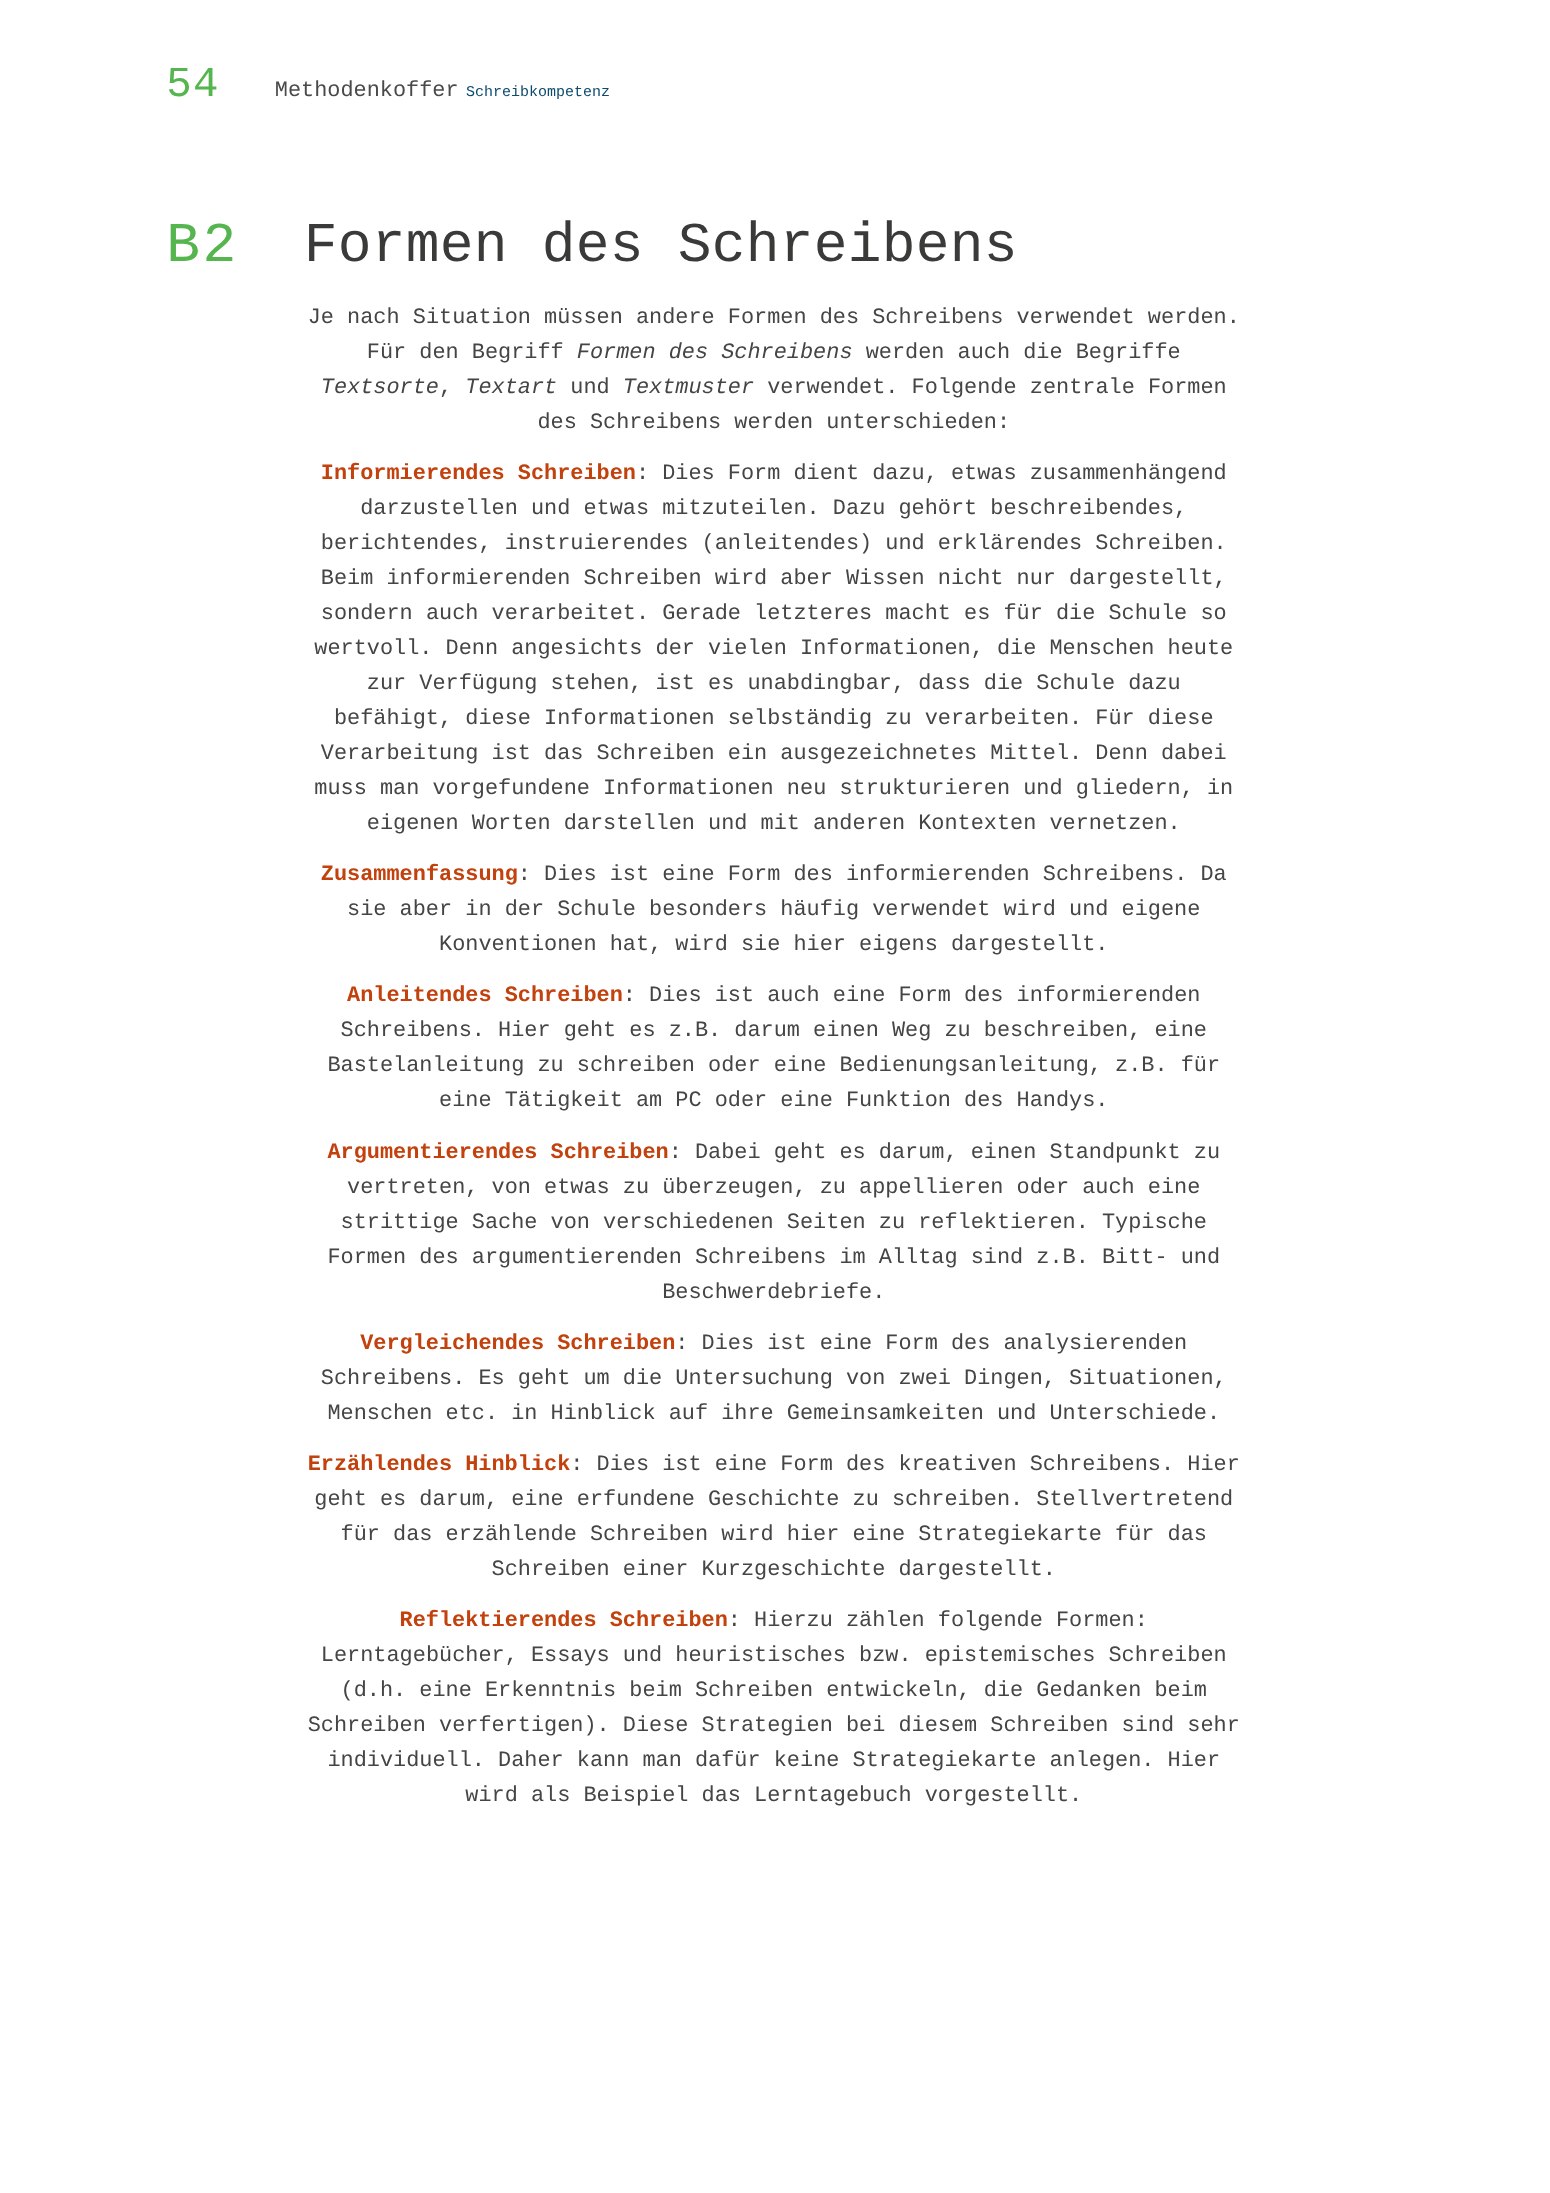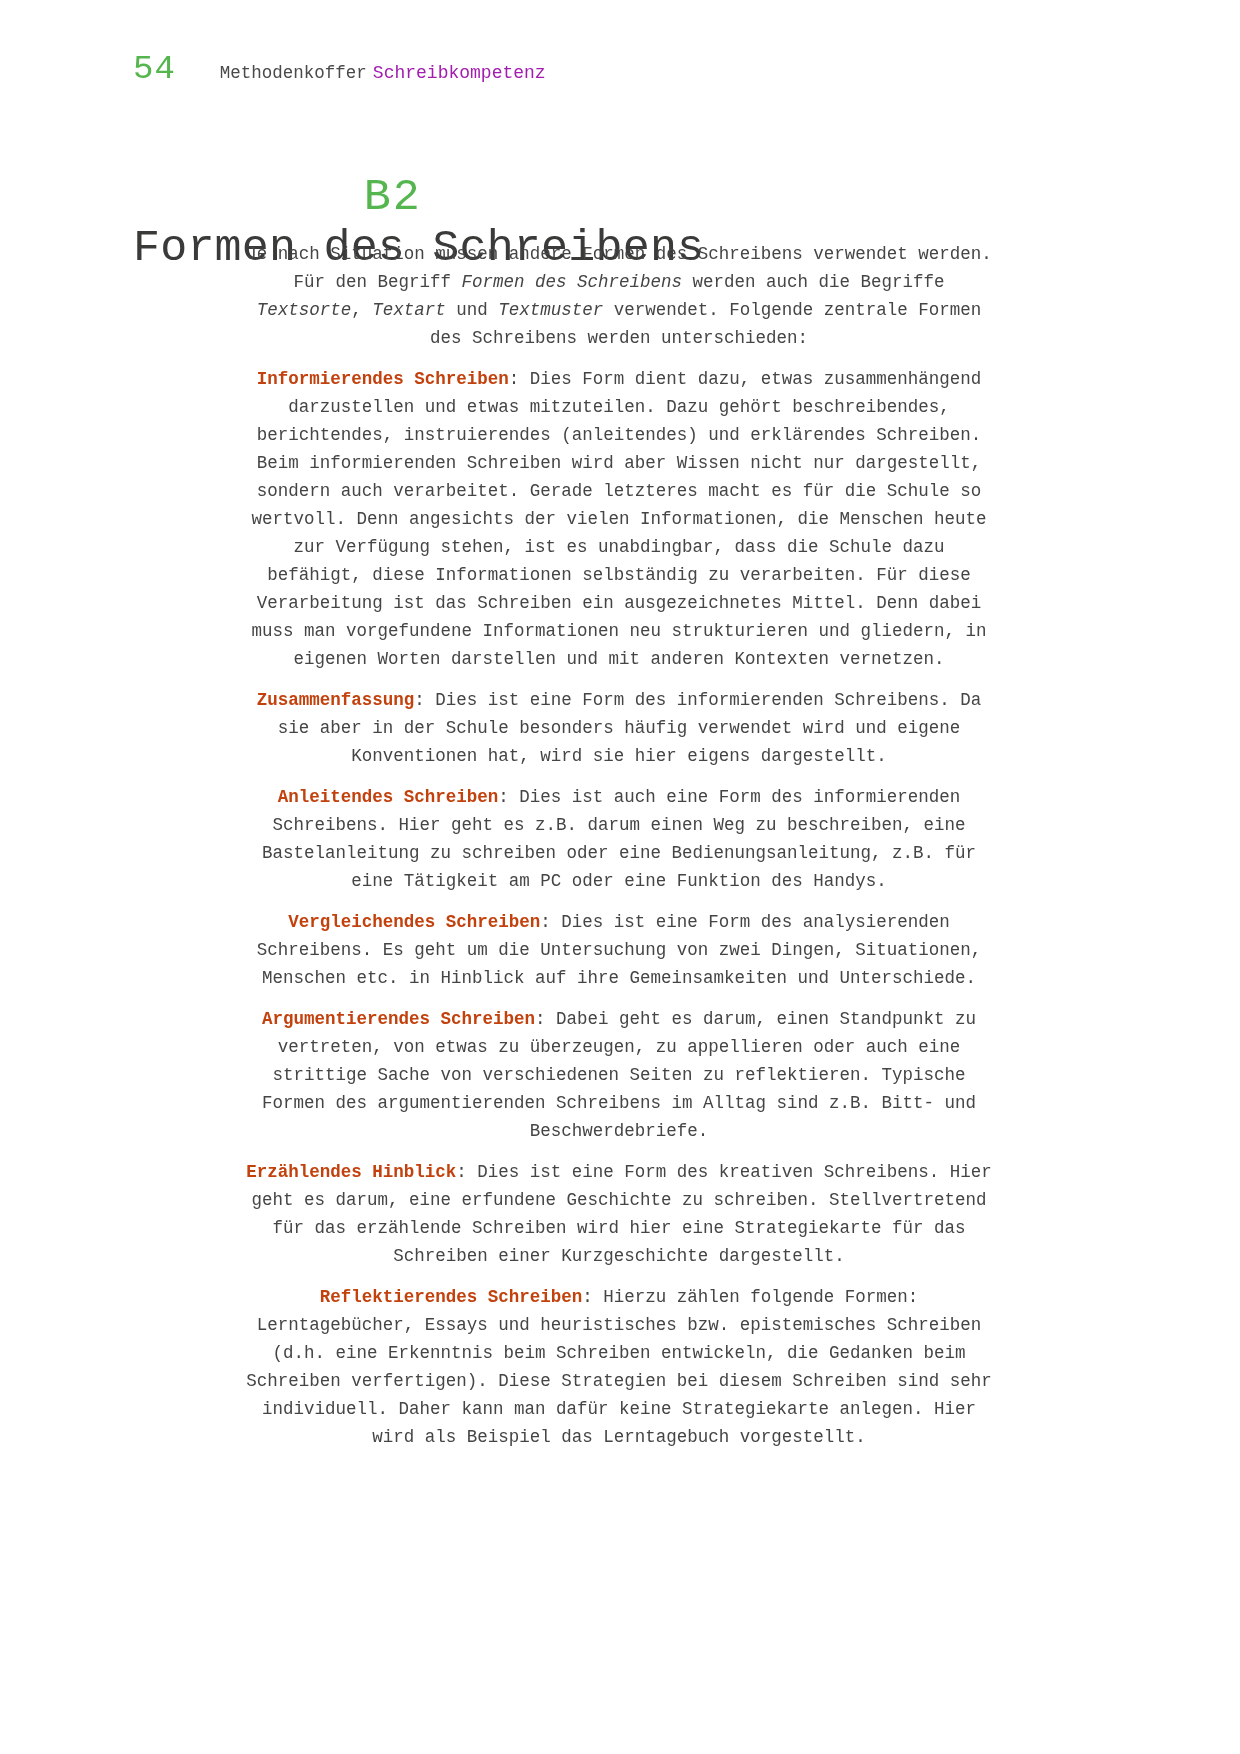--- a/index.html
+++ b/index.html
@@ -26,31 +26,30 @@
     letter-spacing: 1px;
   }
   .header-series {
     margin-left: 44px;
     font-size: 17.5px;
     font-weight: 400;
     color: #4a4a49;
   }
   .header-section {
     margin-left: 6px;
-    font-size: 18px;
+    font-size: 12px;
     font-weight: 400;
-    color: #a21caf;
+    color: #0c4a6e;
   }
   .chapter-title-row {
     position: absolute;
     left: 133px;
     top: 172px;
     display: flex;
-    align-items: center;
-    flex-direction: column;
+    align-items: flex-end;
   }
   .chapter-code {
     width: 110px;
     font-size: 45px;
     font-weight: 300;
     color: #55b54e;
     letter-spacing: 2px;
   }
   .chapter-title {
     font-size: 45px;
@@ -108,22 +107,22 @@
   <div class="chapter-title-row">
     <span class="chapter-code">B2</span>
     <span class="chapter-title">Formen des Schreibens</span>
   </div>
 
   <div class="content">
     <p><span>Je nach Situation müssen andere Formen des Schreibens verwendet werden. Für den Begriff </span><em>Formen des Schreibens</em><span> werden auch die Begriffe </span><em>Textsorte</em><span>, </span><em>Textart</em><span> und </span><em>Textmuster</em><span> verwendet. Folgende zentrale Formen des Schreibens werden unterschieden:</span></p>
     <p><strong>Informierendes Schreiben</strong><span>: Dies Form dient dazu, etwas zusammenhängend darzustellen und etwas mitzuteilen. Dazu gehört beschreibendes, berichtendes, instruierendes (anleitendes) und erklärendes Schreiben. Beim informierenden Schreiben wird aber Wissen nicht nur dargestellt, sondern auch verarbeitet. Gerade letzteres macht es für die Schule so wertvoll. Denn angesichts der vielen Informationen, die Menschen heute zur Verfügung stehen, ist es unabdingbar, dass die Schule dazu befähigt, diese Informationen selbständig zu verarbeiten. Für diese Verarbeitung ist das Schreiben ein ausgezeichnetes Mittel. Denn dabei muss man vorgefundene Informationen neu strukturieren und gliedern, in eigenen Worten darstellen und mit anderen Kontexten vernetzen.</span></p>
     <p><strong>Zusammenfassung</strong><span>: Dies ist eine Form des informierenden Schreibens. Da sie aber in der Schule besonders häufig verwendet wird und eigene Konventionen hat, wird sie hier eigens dargestellt.</span></p>
     <p><strong>Anleitendes Schreiben</strong><span>: Dies ist auch eine Form des informierenden Schreibens. Hier geht es z.B. darum einen Weg zu beschreiben, eine Bastelanleitung zu schreiben oder eine Bedienungsanleitung, z.B. für eine Tätigkeit am PC oder eine Funktion des Handys.</span></p>
+    <p><strong>Argumentierendes Schreiben</strong><span>: Dabei geht es darum, einen Standpunkt zu vertreten, von etwas zu überzeugen, zu appellieren oder auch eine strittige Sache von verschiedenen Seiten zu reflektieren. Typische Formen des argumentierenden Schreibens im Alltag sind z.B. Bitt- und Beschwerdebriefe.</span></p>
     <p><strong>Vergleichendes Schreiben</strong><span>: Dies ist eine Form des analysierenden Schreibens. Es geht um die Untersuchung von zwei Dingen, Situationen, Menschen etc. in Hinblick auf ihre Gemeinsamkeiten und Unterschiede.</span></p>
-    <p><strong>Argumentierendes Schreiben</strong><span>: Dabei geht es darum, einen Standpunkt zu vertreten, von etwas zu überzeugen, zu appellieren oder auch eine strittige Sache von verschiedenen Seiten zu reflektieren. Typische Formen des argumentierenden Schreibens im Alltag sind z.B. Bitt- und Beschwerdebriefe.</span></p>
     <p><strong>Erzählendes Hinblick</strong><span>: Dies ist eine Form des kreativen Schreibens. Hier geht es darum, eine erfundene Geschichte zu schreiben. Stellvertretend für das erzählende Schreiben wird hier eine Strategiekarte für das Schreiben einer Kurzgeschichte dargestellt.</span></p>
     <p><strong>Reflektierendes Schreiben</strong><span>: Hierzu zählen folgende Formen: Lerntagebücher, Essays und heuristisches bzw. epistemisches Schreiben (d.h. eine Erkenntnis beim Schreiben entwickeln, die Gedanken beim Schreiben verfertigen). Diese Strategien bei diesem Schreiben sind sehr individuell. Daher kann man dafür keine Strategiekarte anlegen. Hier wird als Beispiel das Lerntagebuch vorgestellt.</span></p>
   </div>
 
   <div class="page-footer">
     <span class="footer-left">
       <span>© IQES online</span>
       <span class="footer-divider">|</span>
       <span>www.iqesonline.net</span>
     </span>

